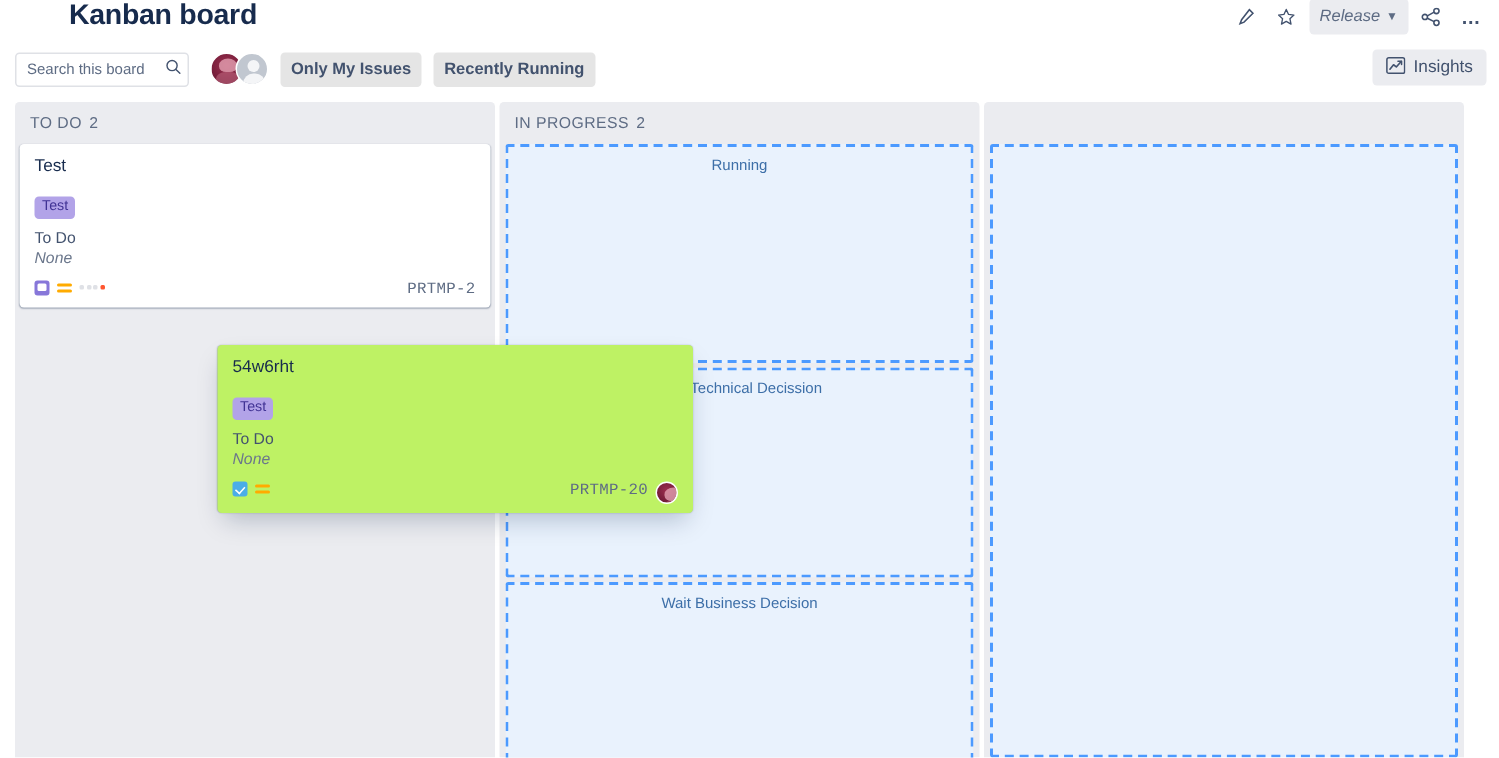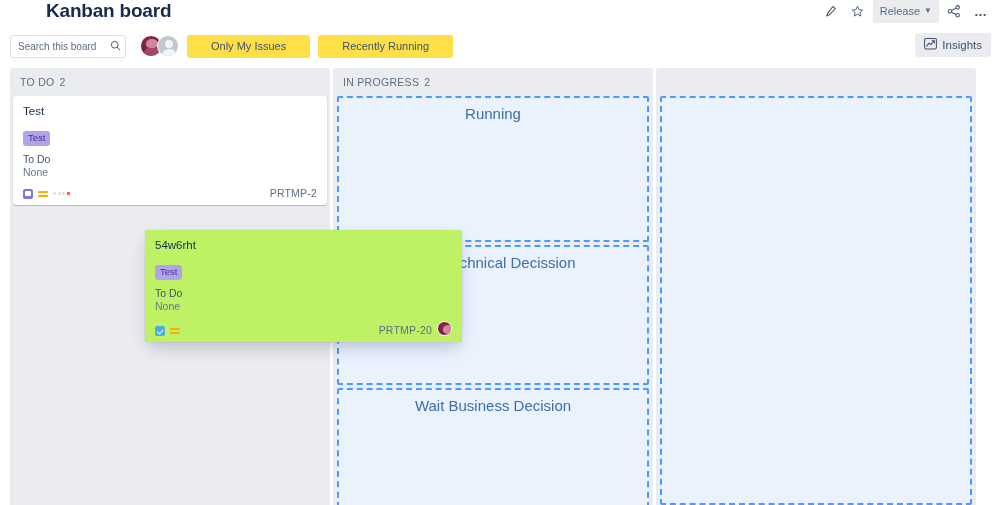--- a/index.html
+++ b/index.html
@@ -24,20 +24,21 @@
     height: 22px; display: flex; align-items: center; gap: 3px;
   }
   .ico-btn {
     width: 24px; height: 22px; display: flex; align-items: center; justify-content: center;
     border-radius: 3px; color: #42526e; cursor: pointer; background: transparent;
   }
   .release-btn {
     height: 22px; padding: 12px 7px; display: flex; align-items: center; gap: 4px;
     background: #ebecf0; border-radius: 3px; color: #5e6c84; font-size: 11px;
     cursor: pointer;
+    font-style: italic;
   }
   .chev { font-size: 8px; color: #5e6c84; line-height: 1; }
   .dots { letter-spacing: 1px; font-size: 13px; line-height: 1; color: #42526e; font-weight: 700; }
 
   
   .filter-row {
     position: absolute; left: 10px; top: 34px;
     display: flex; align-items: center; gap: 8px; height: 24px;
   }
   .search-box {
@@ -69,22 +70,22 @@
   .avatar.generic::before {
     content:""; position:absolute; left:7px; top:3.5px; width:8px; height:8px;
     border-radius:50%; background:#f4f5f7;
   }
   .avatar.generic::after {
     content:""; position:absolute; left:3.5px; top:13px; width:15px; height:10px;
     border-radius:7px 7px 0 0; background:#f4f5f7;
   }
 
   .pill {
-    height: 23px; padding: 0 24px; display: flex; align-items: center;
-    background: #fde047; border-radius: 3px; font-size: 11px; color: #42526e; cursor: pointer;
+    height: 23px; padding: 0 7px; display: flex; align-items: center;
+    background: #e5e5e5; border-radius: 3px; font-size: 11px; color: #42526e; cursor: pointer; font-weight: bold;
   }
 
   .insights-btn {
     position: absolute; right: 8px; top: 33px; height: 24px;
     padding: 0 9px; display: flex; align-items: center; gap: 5px;
     background: #ebecf0; border-radius: 3px; font-size: 11.5px; color: #42526e; cursor: pointer;
   }
 
   
   .board {
@@ -107,22 +108,22 @@
     background: #fff; border-radius: 3px; box-shadow: 0 1px 1px rgba(9,30,66,.25), 0 0 1px rgba(9,30,66,.13);
     margin: 0 1px 6px 1px; padding: 8px 10px 6px 10px; cursor: pointer;
   }
   .card-title { font-size: 11.5px; color: #172b4d; line-height: 1.3; }
   .labels { margin-top: 8px; }
   .label-chip {
     display: inline-block; padding: 1px 5px 2px 5px; border-radius: 3px;
     background: #b2a3e8; color: #403294; font-size: 9.5px; line-height: 1.3;
   }
   .card-status { margin-top: 7px; font-size: 10.5px; color: #42526e; }
-  .card-none { font-size: 10.5px; color: #6b778c; line-height: 1.4; }
-  .card-foot { margin-top: 7px; display: flex; align-items: flex-end; }
+  .card-none { font-size: 10.5px; color: #6b778c; font-style: italic; line-height: 1.4; }
+  .card-foot { margin-top: 7px; display: flex; align-items: flex-start; font-family: Liberation Mono, monospace; }
   .foot-icons { display: flex; align-items: center; gap: 5px; }
   .card-key { margin-left: auto; font-size: 10.5px; color: #5e6c84; letter-spacing: .2px; }
 
   .ic { width: 10px; height: 10px; flex: none; display: block; }
   .ic-story { background: #8777d9; border-radius: 2px; position: relative; }
   .ic-story::after {
     content:""; position:absolute; left:2px; top:2.5px; width:6px; height:5px;
     background:#fff; border-radius:1px;
   }
   .ic-task { background: #4bade8; border-radius: 2px; position: relative; }
@@ -142,21 +143,21 @@
 
   .card-avatar { width: 15px; height: 15px; margin-left: 5px; }
 
   
   .dropzone {
     border: 2px dashed #4c9aff; background: #e9f2fd; border-radius: 2px;
     margin: 0 2px 3px 2px; position: relative;
   }
   .dz-label {
     position: absolute; left: 0; right: 0; top: 7px; text-align: center;
-    font-size: 15px; color: #3d6fa8;
+    font-size: 10px; color: #3d6fa8;
   }
 
   
   .drag-card {
     position: absolute; left: 145px; top: 230px; width: 317px;
     background: #bef264; border-radius: 3px;
     box-shadow: 0 8px 16px -4px rgba(9,30,66,.25), 0 0 1px rgba(9,30,66,.31);
     padding: 8px 10px 6px 10px; z-index: 50; cursor: grabbing;
   }
 </style>

